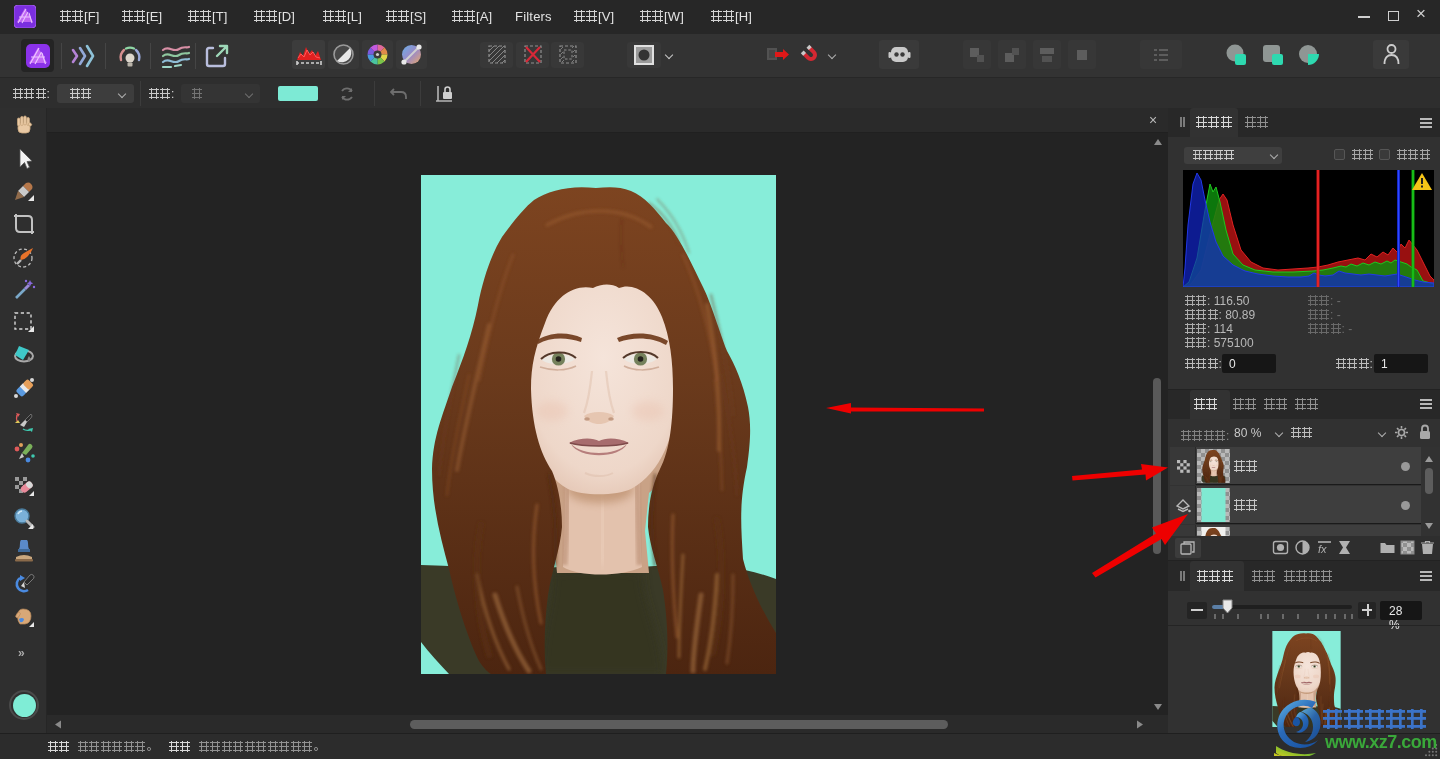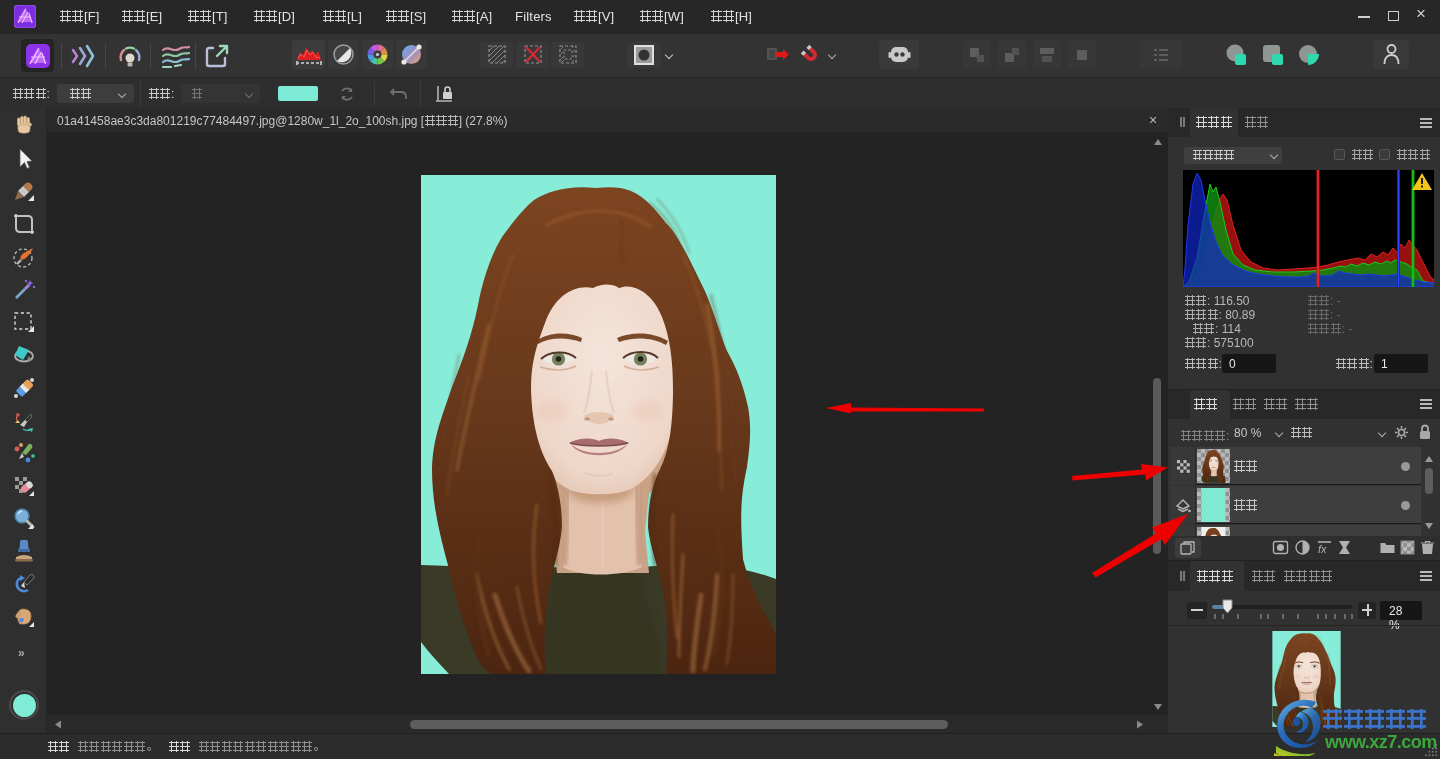--- a/index.html
+++ b/index.html
@@ -374,21 +374,20 @@
 <path d="M4,2 L1,5 L4,8 M1,5 L11,5 Q16,5 16,10 L16,12" fill="none" stroke="#6e6e6e" stroke-width="1.8"></path>
       </svg>
 <div class="tsep" style="left:420px;top:3px;height:25px;background:#3c3c3c"></div>
 <svg class="abs" style="left:436px;top:7px" width="18" height="17" viewBox="0 0 18 17">
 <path d="M2,1 L2,16 M0,16 L16,16" stroke="#b5b5b5" stroke-width="1.6"></path>
 <rect x="7" y="7" width="9" height="7" rx="1" fill="#cfcfcf"></rect>
 <path d="M9,7 L9,4.5 A2.5,2.5 0 0,1 14,4.5 L14,7" fill="none" stroke="#cfcfcf" stroke-width="1.6"></path>
       </svg>
 </div>
 <div id="tabbar" class="abs">
-<span class="abs" style="left:10px;top:6px;font-size:12px;color:#c6c6c6">01a41458ae3c3da801219c77484497.jpg@1280w_1l_2o_100sh.jpg [<i class="cn"></i><i class="cn"></i><i class="cn"></i>] (27.8%)</span>
 <span class="abs" style="left:1102px;top:4px;font-size:14px;color:#b9b9b9">×</span>
 </div>
 <div id="toolscol" class="abs">
 <svg class="abs" style="left:12px;top:6px" width="24" height="24" viewBox="0 0 24 24">
         <g fill="#e9c9a4" stroke="#c9a77e" stroke-width=".8">
 <rect x="6" y="9" width="12" height="10" rx="4"></rect>
 <rect x="5.5" y="4" width="2.6" height="8" rx="1.3"></rect>
           <rect x="8.6" y="2.5" width="2.6" height="9" rx="1.3"></rect>
 <rect x="11.7" y="2" width="2.6" height="9" rx="1.3"></rect>
           <rect x="14.8" y="3.5" width="2.6" height="8" rx="1.3"></rect>
@@ -552,21 +551,21 @@
 <rect x="214" y="0" width="3" height="117" fill="#1428c8"></rect>
         <rect x="215" y="0" width="1" height="117" fill="#3048ff"></rect>
 <rect x="228.5" y="0" width="3" height="117" fill="#0ca00c"></rect>
         <rect x="229.5" y="0" width="1" height="117" fill="#22d822"></rect>
 <path d="M239,3 L249,20 L229,20 Z" fill="#f5c518"></path>
 <rect x="238" y="8" width="2" height="6" fill="#222"></rect>
         <rect x="238" y="15.5" width="2" height="2" fill="#222"></rect>
 </svg>
 <span class="statL" style="left:16px;top:186px"><i class="cn"></i><i class="cn"></i>: 116.50</span>
 <span class="statL" style="left:16px;top:200px"><i class="cn"></i><i class="cn"></i><i class="cn"></i>: 80.89</span>
-<span class="statL" style="left:24px;top:214px"><i class="cn"></i><i class="cn"></i>: 114</span>
+<span class="statL" style="left:16px;top:214px"><i class="cn"></i><i class="cn"></i>: 114</span>
 <span class="statL" style="left:16px;top:228px"><i class="cn"></i><i class="cn"></i>: 575100</span>
 <span class="statR" style="left:139px;top:186px"><i class="cn"></i><i class="cn"></i>: -</span>
 <span class="statR" style="left:139px;top:200px"><i class="cn"></i><i class="cn"></i>: -</span>
 <span class="statR" style="left:139px;top:214px"><i class="cn"></i><i class="cn"></i><i class="cn"></i>: -</span>
 <span class="statL" style="left:16px;top:249px;color:#c9c9c9"><i class="cn"></i><i class="cn"></i><i class="cn"></i>:</span>
 <div class="inbox" style="left:54px;top:246px;width:54px;height:19px;padding:3px 0 0 7px">0</div>
 <span class="statL" style="left:167px;top:249px;color:#c9c9c9"><i class="cn"></i><i class="cn"></i><i class="cn"></i>:</span>
 <div class="inbox" style="left:206px;top:246px;width:54px;height:19px;padding:3px 0 0 7px">1</div>
 <div class="abs" style="left:0;top:281px;width:272px;height:1px;background:#222"></div>
 <div class="abs" style="left:0;top:282px;width:272px;height:29px;background:#282828"></div>

